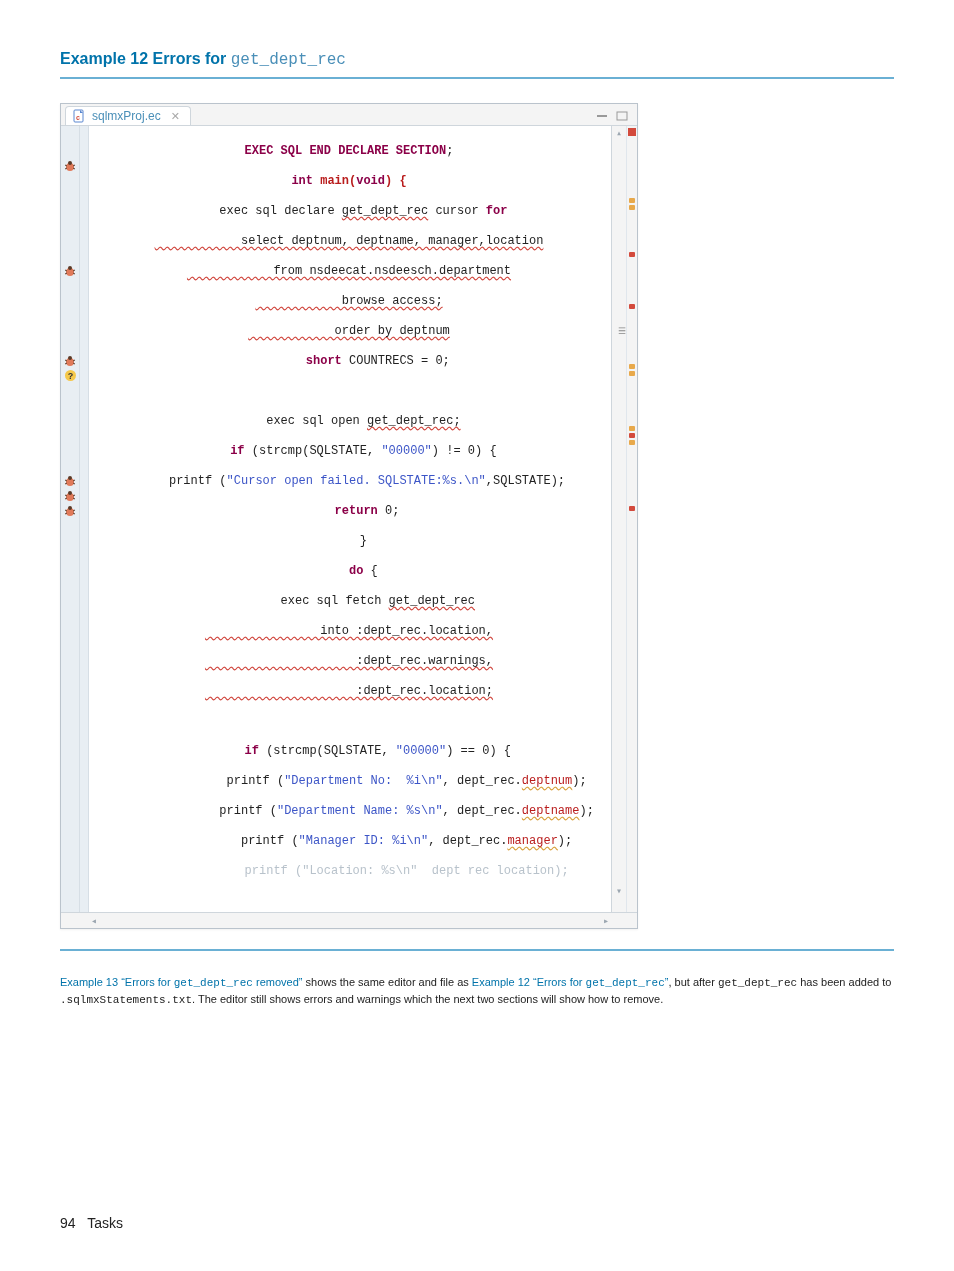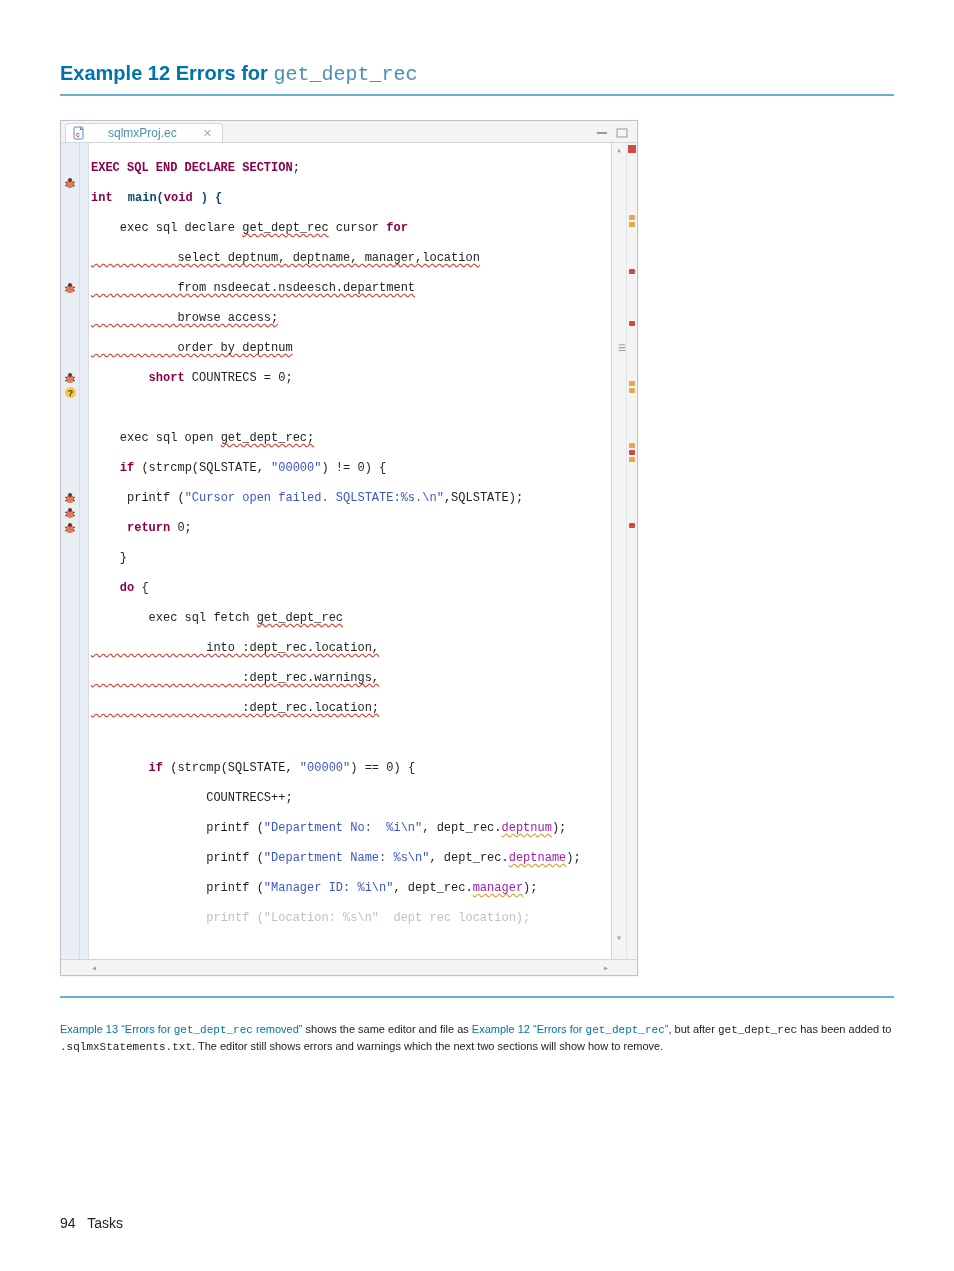--- a/index.html
+++ b/index.html
@@ -10,24 +10,24 @@
     color: #222;
     width: 954px;
   }
   .page {
     padding: 50px 60px 40px 60px;
     box-sizing: border-box;
     min-height: 1271px;
     position: relative;
   }
   .example-heading {
-    font-size: 20px;
+    font-size: 16px;
     font-weight: bold;
     color: #0073aa;
-    margin: 12px 0 8px 0;
+    margin: 0 0 8px 0;
     font-family: Arial, Helvetica, sans-serif;
   }
   .example-heading .code {
     font-family: "Courier New", Courier, monospace;
     font-weight: normal;
     color: #4a8fb8;
   }
   .hr {
     border: none;
     border-top: 2px solid #6ab0d4;
@@ -50,21 +50,21 @@
     display: flex;
     align-items: center;
     background: #f4f4f4;
     border-bottom: 1px solid #cfd6dc;
     padding: 2px 4px 0 4px;
     position: relative;
   }
   .tab {
     display: inline-flex;
     align-items: center;
-    gap: 22px;
+    gap: 6px;
     background: #ffffff;
     border: 1px solid #cfd6dc;
     border-bottom: none;
     border-radius: 4px 4px 0 0;
     padding: 2px 10px 2px 6px;
     font-size: 12px;
     color: #4a8fb8;
     font-family: Arial, Helvetica, sans-serif;
   }
   .tab-icon {
@@ -132,27 +132,28 @@
     display:inline-flex; align-items:center; justify-content:center;
   }
   .code-area {
     flex: 1;
     background: #ffffff;
     font-size: 12px;
     line-height: 15px;
     padding: 3px 4px 3px 2px;
     white-space: pre;
     overflow: hidden;
+    text-align: center;
   }
   .code-area .line { height: 15px; }
   .kw { color: #8b0048; font-weight: bold; }
-  .plain { color: #0c4a6e; font-weight: bold; margin-left: 8px; }
+  .plain { color: #b91c1c; font-weight: bold; }
   .normal { color: #222; }
   .err { color: #222; text-decoration: underline wavy #d0453c; text-underline-offset: 2px; }
-  .warn { color: #a21caf; text-decoration: underline wavy #d8a03b; text-underline-offset: 2px; }
+  .warn { color: #b91c1c; text-decoration: underline wavy #d8a03b; text-underline-offset: 2px; }
   .str { color: #3c55c7; }
   .faded { color: #b8c2cb; }
   .scroll-right {
     width: 14px;
     border-left: 1px solid #cfd6dc;
     background: #f4f4f4;
     position: relative;
     flex-shrink: 0;
   }
   .scroll-up, .scroll-down {
@@ -373,21 +374,20 @@
 <div class="line"><span class="normal">     printf (</span><span class="str">"Cursor open failed. SQLSTATE:%s.\n"</span><span class="normal">,SQLSTATE);</span></div>
 <div class="line"><span class="kw">     return</span><span class="normal"> 0;</span></div>
 <div class="line"><span class="normal">    }</span></div>
 <div class="line"><span class="kw">    do</span><span class="normal"> {</span></div>
 <div class="line"><span class="normal">        exec sql fetch </span><span class="err">get_dept_rec</span></div>
 <div class="line"><span class="err">                into :dept_rec.location,</span></div>
 <div class="line"><span class="err">                     :dept_rec.warnings,</span></div>
 <div class="line"><span class="err">                     :dept_rec.location;</span></div>
 <div class="line"><span></span></div>
 <div class="line"><span class="kw">        if</span><span class="normal"> (strcmp(SQLSTATE, </span><span class="str">"00000"</span><span class="normal">) == 0) {</span></div>
-<div class="line"><span class="normal">                COUNTRECS++;</span></div>
 <div class="line"><span class="normal">                printf (</span><span class="str">"Department No:  %i\n"</span><span class="normal">, dept_rec.</span><span class="warn">deptnum</span><span class="normal">);</span></div>
 <div class="line"><span class="normal">                printf (</span><span class="str">"Department Name: %s\n"</span><span class="normal">, dept_rec.</span><span class="warn">deptname</span><span class="normal">);</span></div>
 <div class="line"><span class="normal">                printf (</span><span class="str">"Manager ID: %i\n"</span><span class="normal">, dept_rec.</span><span class="warn">manager</span><span class="normal">);</span></div>
 <div class="line"><span class="faded">                printf ("Location: %s\n"  dept rec location);</span></div>
       </div>
       <div class="scroll-right">
         <div class="scroll-up">▴</div>
         <div style="position:absolute; top:200px; left:6px; color:#888; font-size:9px;">☰</div>
         <div class="scroll-down">▾</div>
       </div>

